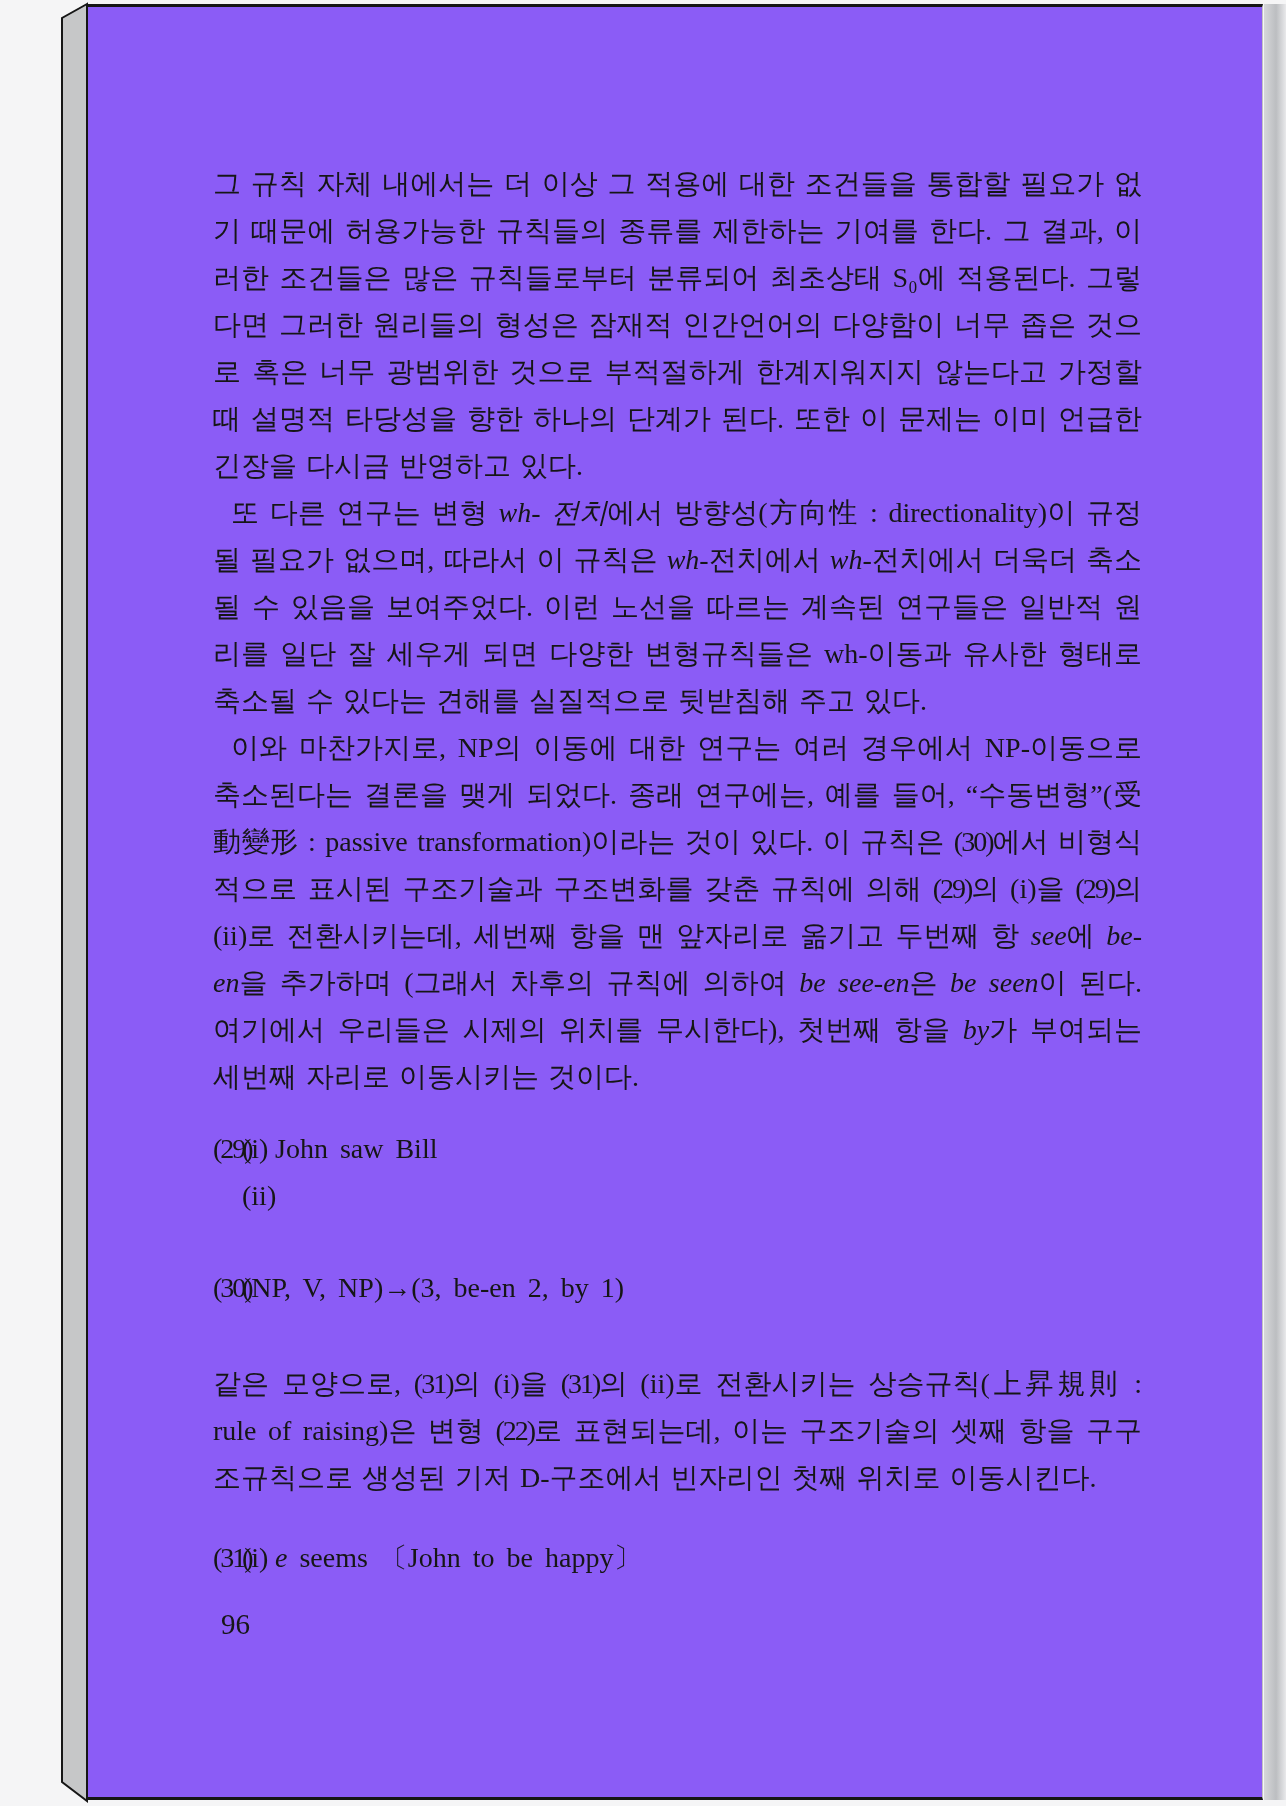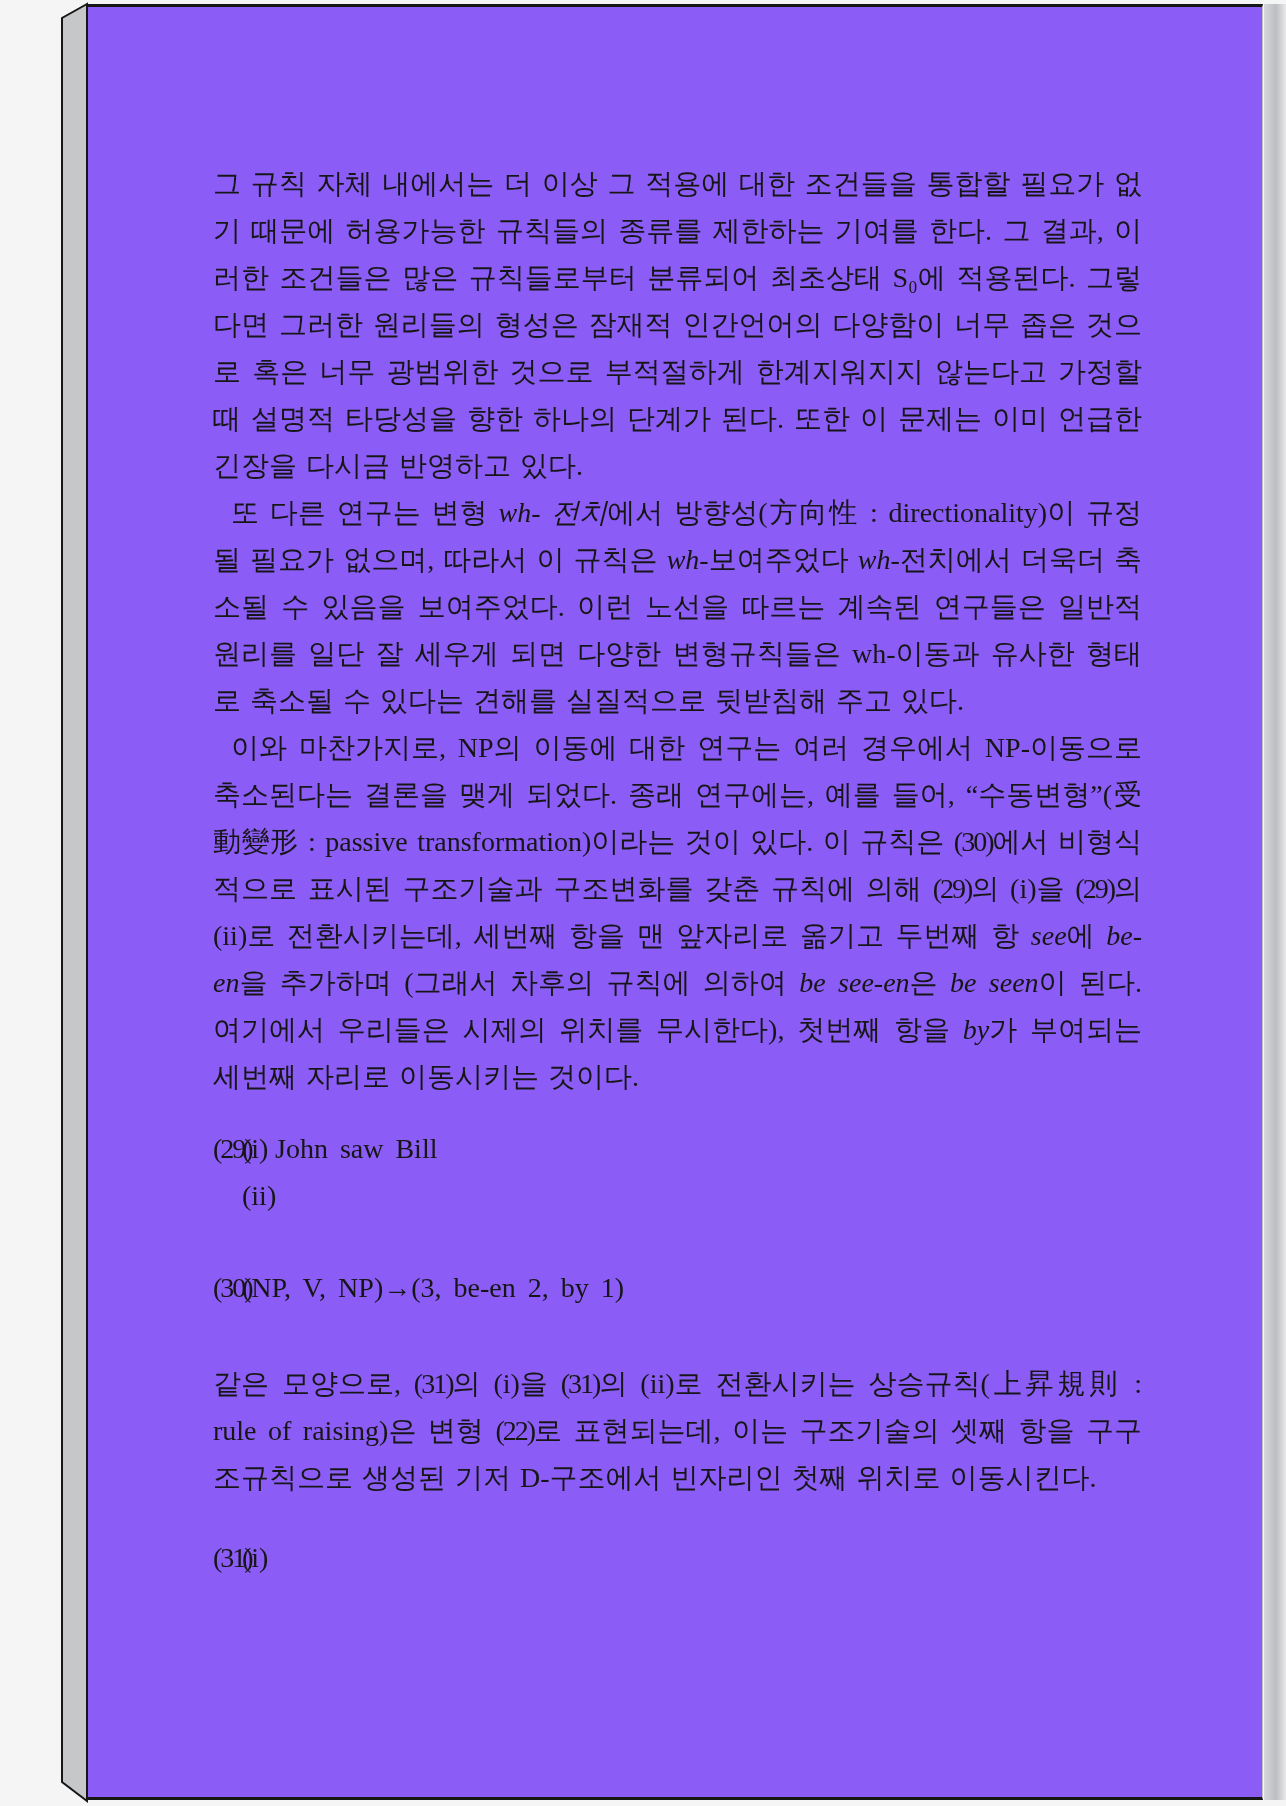--- a/index.html
+++ b/index.html
@@ -96,21 +96,21 @@
 
 <div class="stage">
 
   <svg class="spine-svg" viewBox="0 0 28 1802" preserveAspectRatio="none">
     <polygon points="27,2 2,16 2,1780 27,1799" fill="#c6c7c8" stroke="#161616" stroke-width="2"></polygon>
   </svg>
 
   <div class="page">
     <div class="flow">
         <p class="para block-p1"><span>그 규칙 자체 내에서는 더 이상 그 적용에 대한 조건들을 통합할 필요가 없기 때문에 허용가능한 규칙들의 종류를 제한하는 기여를 한다. 그 결과, 이러한 조건들은 많은 규칙들로부터 분류되어 최초상태 S₀에 적용된다. 그렇다면 그러한 원리들의 형성은 잠재적 인간언어의 다양함이 너무 좁은 것으로 혹은 너무 광범위한 것으로 부적절하게 한계지워지지 않는다고 가정할 때 설명적 타당성을 향한 하나의 단계가 된다. 또한 이 문제는 이미 언급한 긴장을 다시금 반영하고 있다.</span></p>
-        <p class="para block-p2 indent"><span>또 다른 연구는 변형 </span><span class="it">wh- 전치</span><span>에서 방향성(方向性 : directionality)이 규정될 필요가 없으며, 따라서 이 규칙은 </span><span class="it">wh-</span><span>보여주었다 </span><span class="it">wh-</span><span>전치에서 더욱더 축소될 수 있음을 보여주었다. 이런 노선을 따르는 계속된 연구들은 일반적 원리를 일단 잘 세우게 되면 다양한 변형규칙들은 wh-이동과 유사한 형태로 축소될 수 있다는 견해를 실질적으로 뒷받침해 주고 있다.</span></p>
+        <p class="para block-p2 indent"><span>또 다른 연구는 변형 </span><span class="it">wh- 전치</span><span>에서 방향성(方向性 : directionality)이 규정될 필요가 없으며, 따라서 이 규칙은 </span><span class="it">wh-</span><span>전치에서 </span><span class="it">wh-</span><span>전치에서 더욱더 축소될 수 있음을 보여주었다. 이런 노선을 따르는 계속된 연구들은 일반적 원리를 일단 잘 세우게 되면 다양한 변형규칙들은 wh-이동과 유사한 형태로 축소될 수 있다는 견해를 실질적으로 뒷받침해 주고 있다.</span></p>
         <p class="para block-p3 indent"><span>이와 마찬가지로, NP의 이동에 대한 연구는 여러 경우에서 NP-이동으로 축소된다는 결론을 맺게 되었다. 종래 연구에는, 예를 들어, “수동변형”(受動變形 : passive transformation)이라는 것이 있다. 이 규칙은 </span><span class="exref">(30)</span><span>에서 비형식적으로 표시된 구조기술과 구조변화를 갖춘 규칙에 의해 </span><span class="exref">(29)</span><span>의 (i)을 </span><span class="exref">(29)</span><span>의 (ii)로 전환시키는데, 세번째 항을 맨 앞자리로 옮기고 두번째 항 </span><span class="it">see</span><span>에 </span><span class="it">be-en</span><span>을 추가하며 (그래서 차후의 규칙에 의하여 </span><span class="it">be see-en</span><span>은 </span><span class="it">be seen</span><span>이 된다. 여기에서 우리들은 시제의 위치를 무시한다), 첫번째 항을 </span><span class="it">by</span><span>가 부여되는 세번째 자리로 이동시키는 것이다.</span></p>
         <div class="example block-e29">
           <div class="ex-row">
             <span class="ex-label">(29)</span>
             <span class="ex-num">(i)</span>
             <span class="ex-text"><span>John saw Bill</span></span>
           </div>
           <div class="ex-row">
             <span class="ex-label"></span>
             <span class="ex-num">(ii)</span>
@@ -120,20 +120,22 @@
           <div class="ex-row">
             <span class="ex-label">(30)</span>
             <span class="ex-text"><span>(NP, V, NP)→(3, be-en 2, by 1)</span></span>
           </div>
         </div>
         <p class="para block-p4"><span>같은 모양으로, </span><span class="exref">(31)</span><span>의 (i)을 </span><span class="exref">(31)</span><span>의 (ii)로 전환시키는 상승규칙(上昇規則 : rule of raising)은 변형 </span><span class="exref">(22)</span><span>로 표현되는데, 이는 구조기술의 셋째 항을 구구조규칙으로 생성된 기저 D-구조에서 빈자리인 첫째 위치로 이동시킨다.</span></p>
         <div class="example block-e31">
           <div class="ex-row">
             <span class="ex-label">(31)</span>
             <span class="ex-num">(i)</span>
+            <span class="ex-text"><span class="it">e</span><span> seems 〔John to be happy〕</span></span>
           </div>
         </div>
       </div>
+    <div class="page-number">96</div>
   </div>
 
   <div class="page-shadow"></div>
 
 </div>
 
 </body></html>

